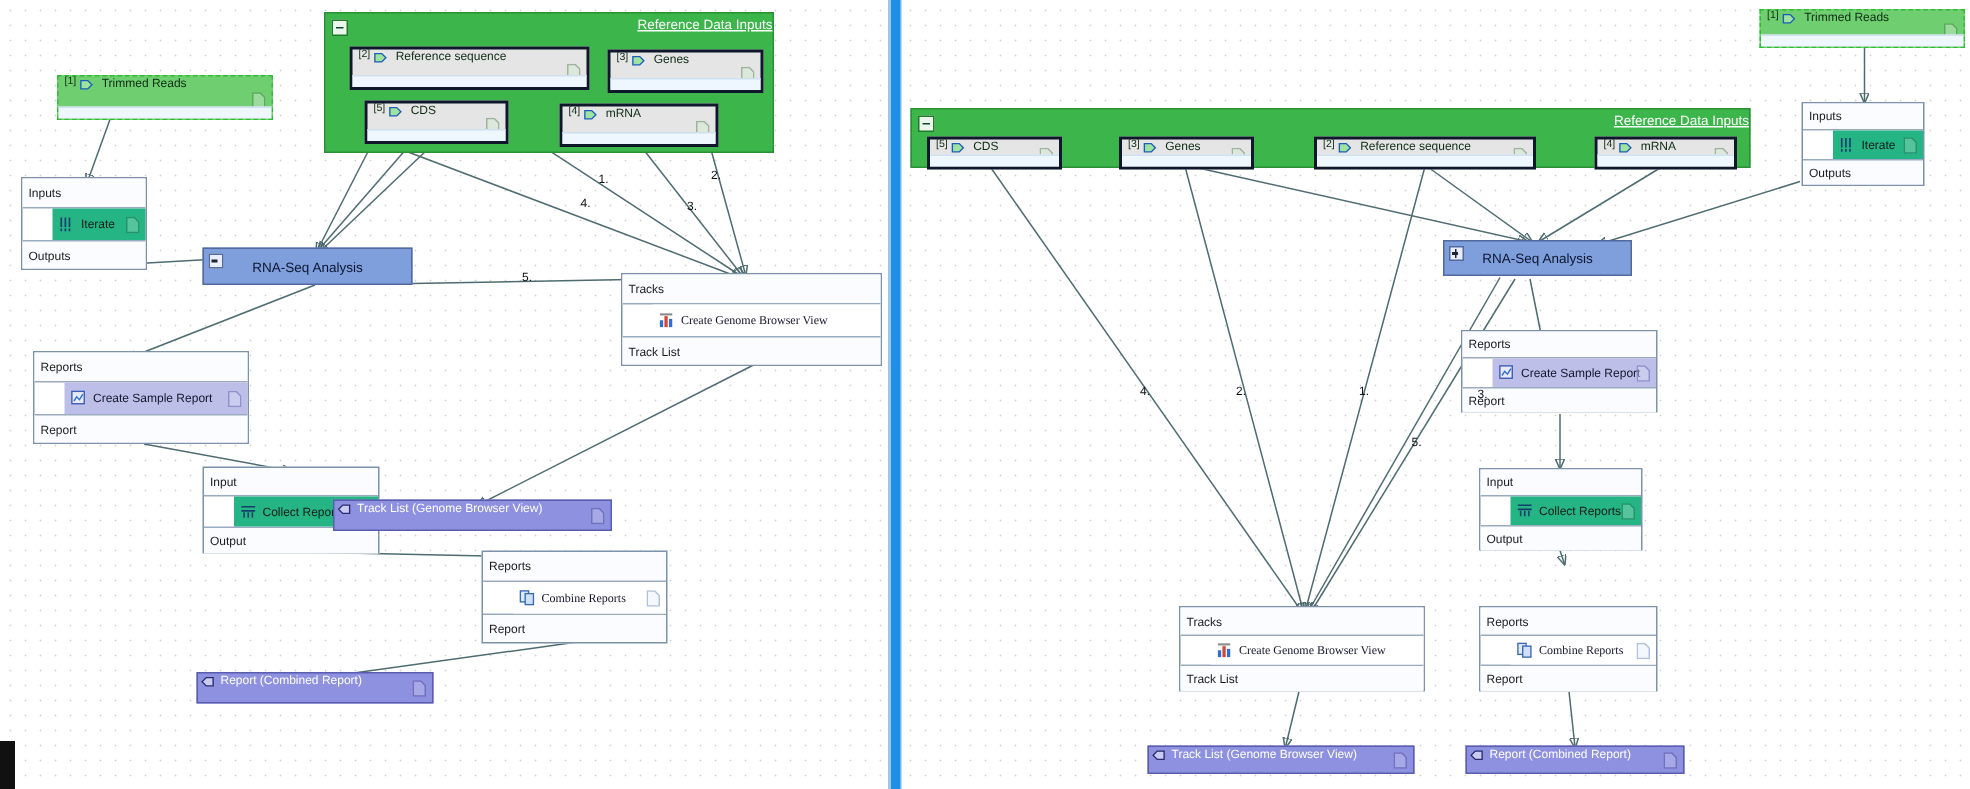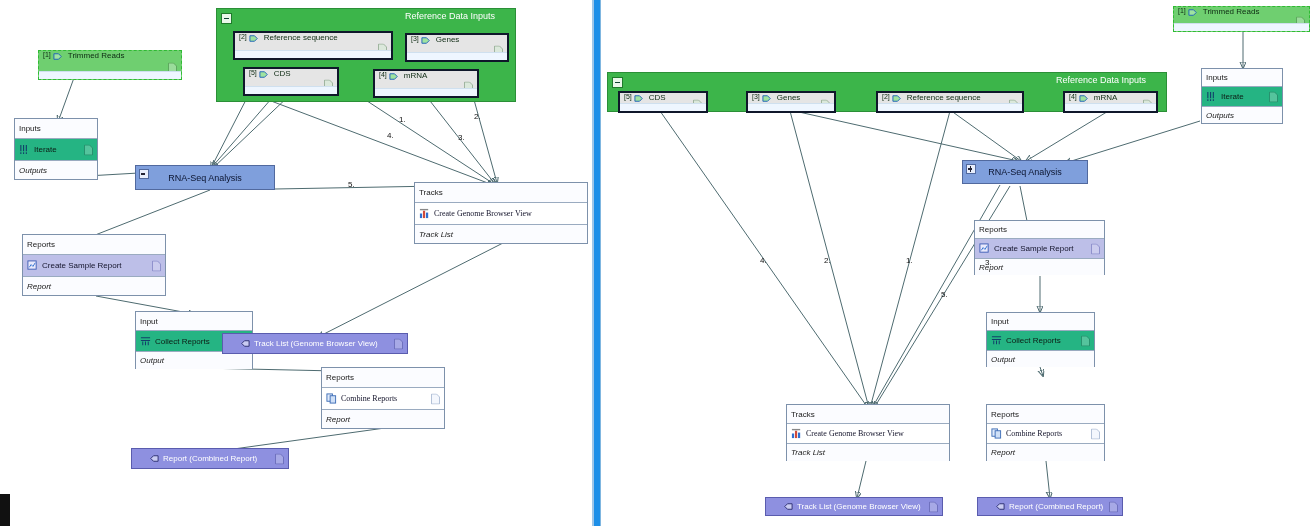--- a/index.html
+++ b/index.html
@@ -22,56 +22,56 @@
   #leftEdgeBtm{position:absolute;left:0;top:494px;width:10px;height:32px;background:#111;}
 
   
   .node{position:absolute;box-sizing:border-box;}
 
   
   .triple{border:1px solid #7d91ab;background:#ffffff;}
   .triple .row{box-sizing:border-box;font-size:8px;color:#1a1a1a;
     padding:0 4px;display:flex;align-items:center;white-space:nowrap;overflow:hidden;}
   .triple .row.head{border-bottom:1px solid #9aabc0;background:#fbfcff;}
-  .triple .row.foot{border-top:1px solid #9aabc0;background:#fbfcff;font-style:italic;}
-  .triple .row.body{position:relative;}
+  .triple .row.foot{border-top:1px solid #9aabc0;background:#fbfcff;}
+  .triple .row.body{position:relative;margin-left:20px;}
   .body.green{background:#25b483;color:#0d1b14;}
   .body.violet{background:#bdbfe8;color:#14142b;}
   .body.plain{background:#ffffff;color:#14142b;font-family:Liberation Serif, serif;}
 
   .ic{width:11px;height:11px;margin-right:4px;flex:0 0 auto;display:inline-block;}
   .doc{position:absolute;right:4px;top:50%;transform:translateY(-50%);
        width:9px;height:11px;opacity:.45;}
 
   
   .proc{background:#7f9fdc;border:1px solid #51699e;
     display:flex;align-items:center;justify-content:center;
     font-size:9px;color:#0b1530;}
   .proc .expander{position:absolute;left:3px;top:3px;width:8px;height:8px;
     background:#e8eefc;border:1px solid #51699e;}
   .proc .expander::after{content:"";position:absolute;left:1px;top:3px;width:4px;height:1.5px;background:#223;}
   .proc .expander.plus::before{content:"";position:absolute;left:2.7px;top:1px;width:1.5px;height:6px;background:#223;}
 
   
   .group{background:#3cb54a;border:1px solid #2b8f37;}
-  .group .gtitle{position:absolute;right:20px;top:2px;font-size:9px;color:#ffffff;white-space:nowrap;}
+  .group .gtitle{position:absolute;right:0;top:2px;font-size:9px;color:#ffffff;white-space:nowrap;text-decoration:underline;}
   .group .collapse{position:absolute;left:4px;top:4px;width:9px;height:9px;background:#eaf7ea;border:1px solid #1f7a2b;}
   .group .collapse::after{content:"";position:absolute;left:1.5px;top:3.5px;width:5px;height:1.5px;background:#143;}
 
   
   .chip{position:absolute;box-sizing:border-box;background:#e5e5e5;border:2px solid #0f172a;}
   .chip .bar{position:absolute;left:0;right:0;bottom:0;height:7px;background:#eef6ff;border-top:1px solid #cfe0ef;}
   .chip .cl{position:absolute;left:4px;top:0;height:calc(100% - 7px);
     display:flex;align-items:flex-start;font-size:8px;color:#0d2a12;white-space:nowrap;}
   .chip .num{font-size:7px;margin-right:2px;}
   .chip.dashed{border:1px dashed #2fbb33;background:#6fcf70;}
 
   
   .term{position:absolute;box-sizing:border-box;background:#8e90e0;border:1px solid #5a5cae;
-    display:flex;align-items:center;font-size:8px;color:#ffffff;padding-left:16px;white-space:nowrap;}
+    display:flex;font-size:8px;color:#ffffff;padding-left:0;white-space:nowrap;}
   .edgelbl{position:absolute;font-size:8px;color:#111;}
 
   svg.wires{position:absolute;left:0;top:0;width:1313px;height:526px;overflow:visible;}
   svg.wires line,svg.wires path{stroke:#4e6b70;stroke-width:1;fill:none;}
 </style>
 </head>
 <body>
 
 <div id="stage">
 

